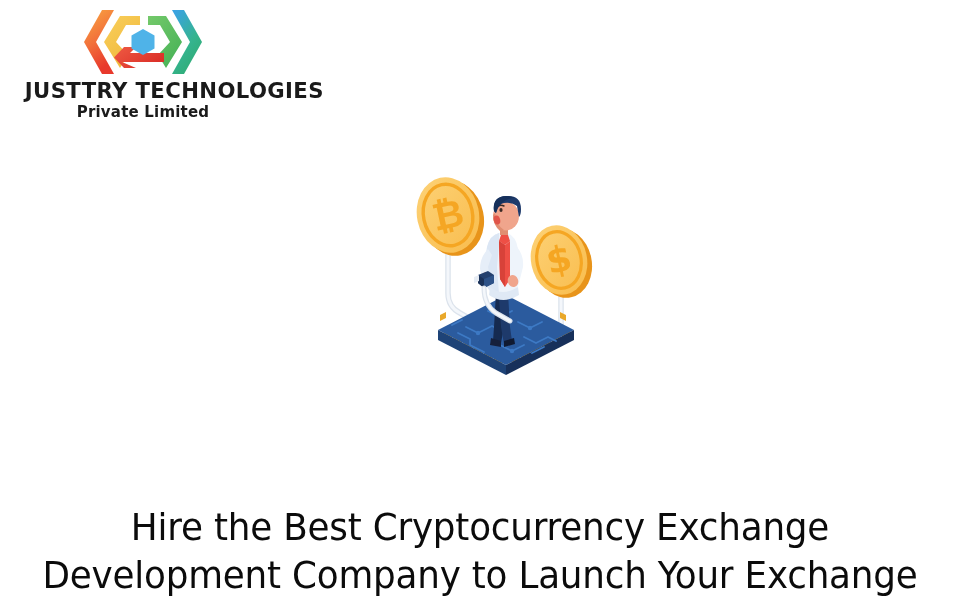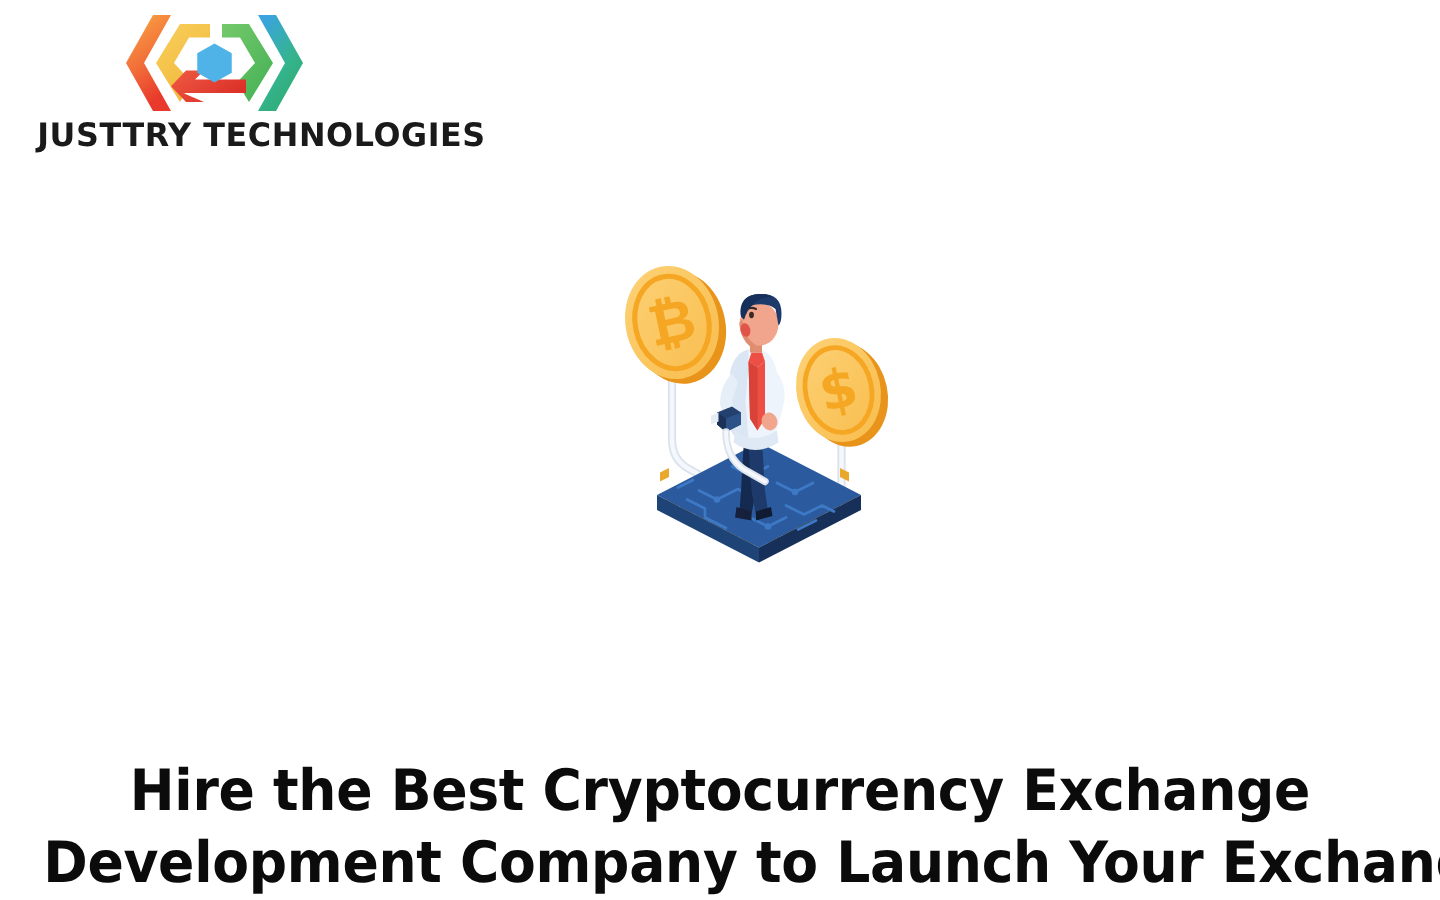--- a/index.html
+++ b/index.html
@@ -72,21 +72,21 @@
 
   
   #headline {
     position: absolute;
     left: 0;
     top: 478px;
     width: 960px;
     text-align: center;
     color: #0b0b0b;
     font-family: "DejaVu Sans", sans-serif;
-    font-weight: 700;
+    font-weight: 400;
     font-size: 38px;
     line-height: 48px;
     letter-spacing: -0.2px;
   }
   #headline .hl-line {
     display: block;
     white-space: nowrap;
     transform: scaleX(0.94);
   }
 </style>
@@ -130,20 +130,21 @@
 
       <path d="M70 10 L88 10 L104 36 L88 62 L80 49 L92 36 L82 19 L70 19 Z" fill="url(#gradGreen)"></path>
 
       <path d="M44 56 L86 56 L86 47 L52 47 L58 41 L46 41 L36 51.5 L46 62 L58 62 Z" fill="url(#gradRed)"></path>
 
       <path d="M65 23 L76.5 29.5 L76.5 42.5 L65 49 L53.5 42.5 L53.5 29.5 Z" fill="#4fb3e8"></path>
     </svg>
   </div>
 
   <div id="logo-wordmark">JUSTTRY TECHNOLOGIES</div>
+  <div id="logo-subwordmark">Private Limited</div>
 </div>
 
 <div id="hero-illustration">
   <svg viewBox="0 0 200 210" width="200" height="210" aria-hidden="true">
     <defs>
       <linearGradient id="coinFaceA" x1="0" y1="0" x2="0.7" y2="1">
         <stop offset="0%" stop-color="#fdd277"></stop>
         <stop offset="100%" stop-color="#f9bf52"></stop>
       </linearGradient>
       <linearGradient id="coinFaceB" x1="0" y1="0" x2="0.7" y2="1">

